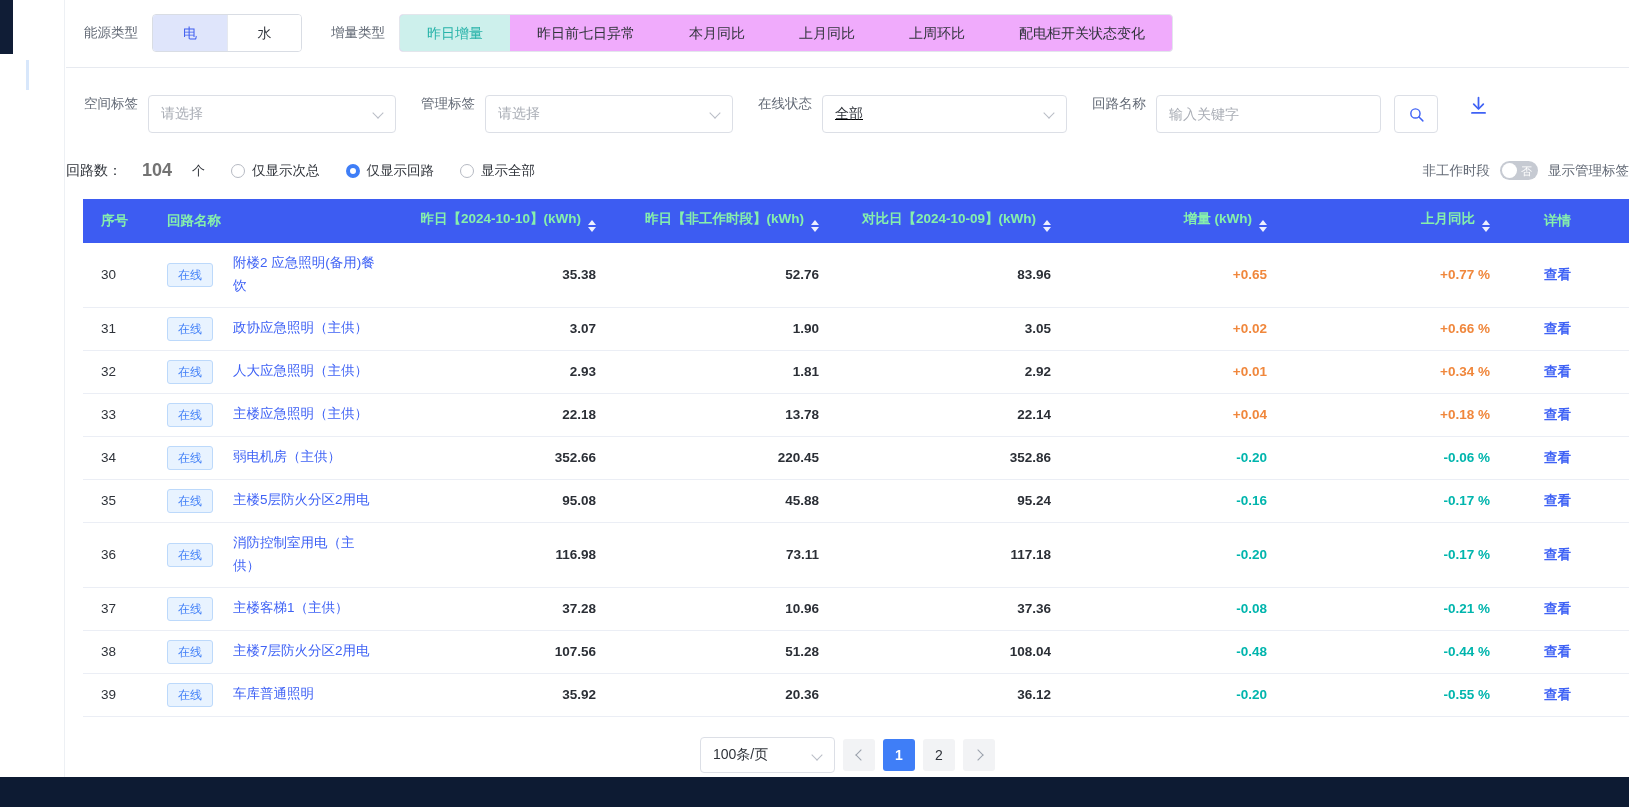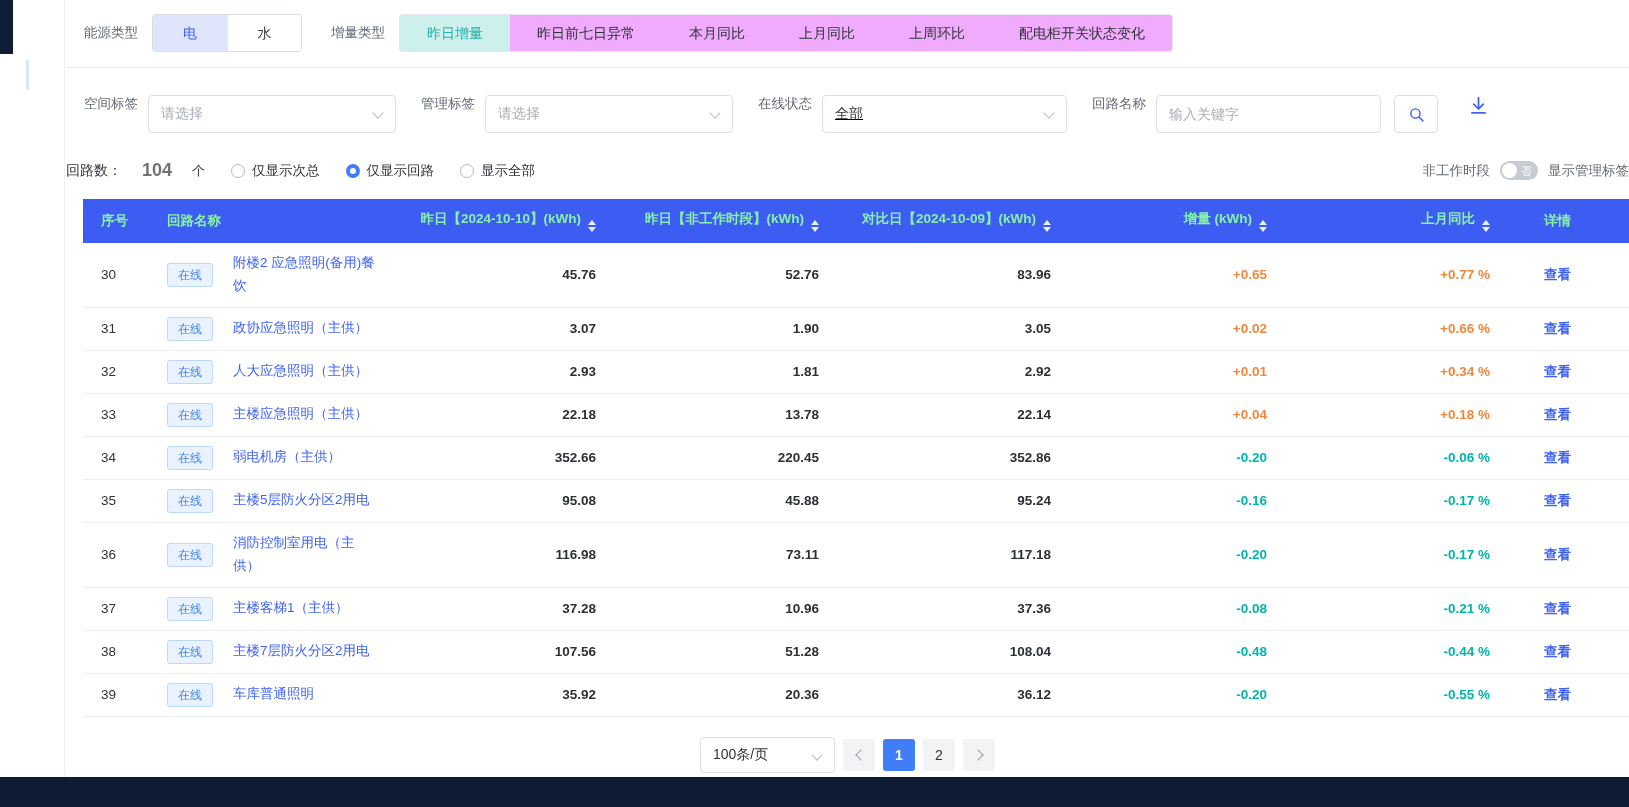--- a/index.html
+++ b/index.html
@@ -218,21 +218,21 @@
           </thead>
         <tbody>
             <tr class="trow">
               <td class="td0">30</td>
               <td class="td1">
                 <div class="c-name-wrap">
                   <span class="badge">在线</span>
                   <a class="cname">附楼2 应急照明(备用)餐饮</a>
                 </div>
               </td>
-              <td class="tdnum">45.76</td>
+              <td class="tdnum">35.38</td>
               <td class="tdnum">52.76</td>
               <td class="tdnum">83.96</td>
               <td class="tdnum pos">+0.65</td>
               <td class="tdnum pos">+0.77 %</td>
               <td class="td7"><a class="view">查看</a></td>
             </tr>
             <tr class="trow">
               <td class="td0">31</td>
               <td class="td1">
                 <div class="c-name-wrap">

